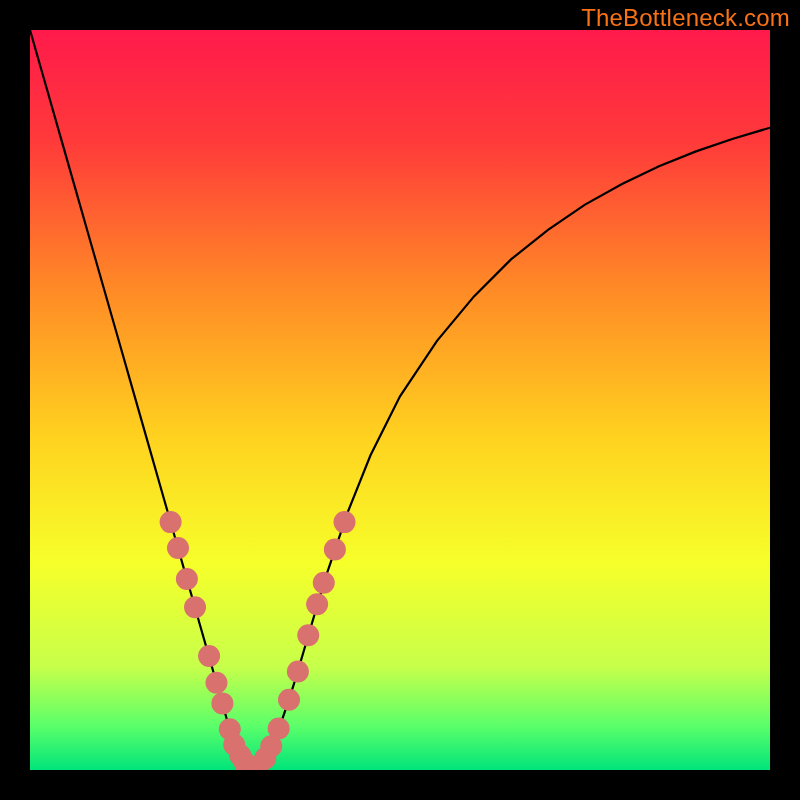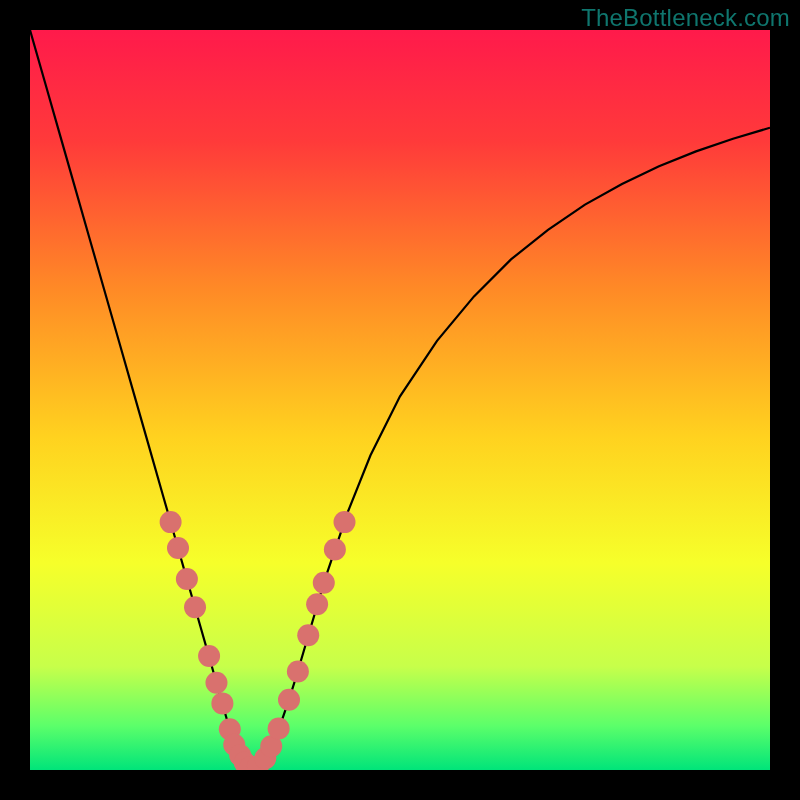--- a/index.html
+++ b/index.html
@@ -23,21 +23,21 @@
     position: absolute;
     left: 0;
     top: 0;
     width: 740px;
     height: 740px;
   }
   .watermark {
     position: absolute;
     top: 4px;
     right: 10px;
-    color: #0f766e;
+    color: #f97316;
     font-size: 24px;
     font-weight: 500;
     letter-spacing: 0.2px;
   }
   svg { display: block; }
 </style>
 </head>
 <body>
 
 <div class="watermark">TheBottleneck.com</div>

